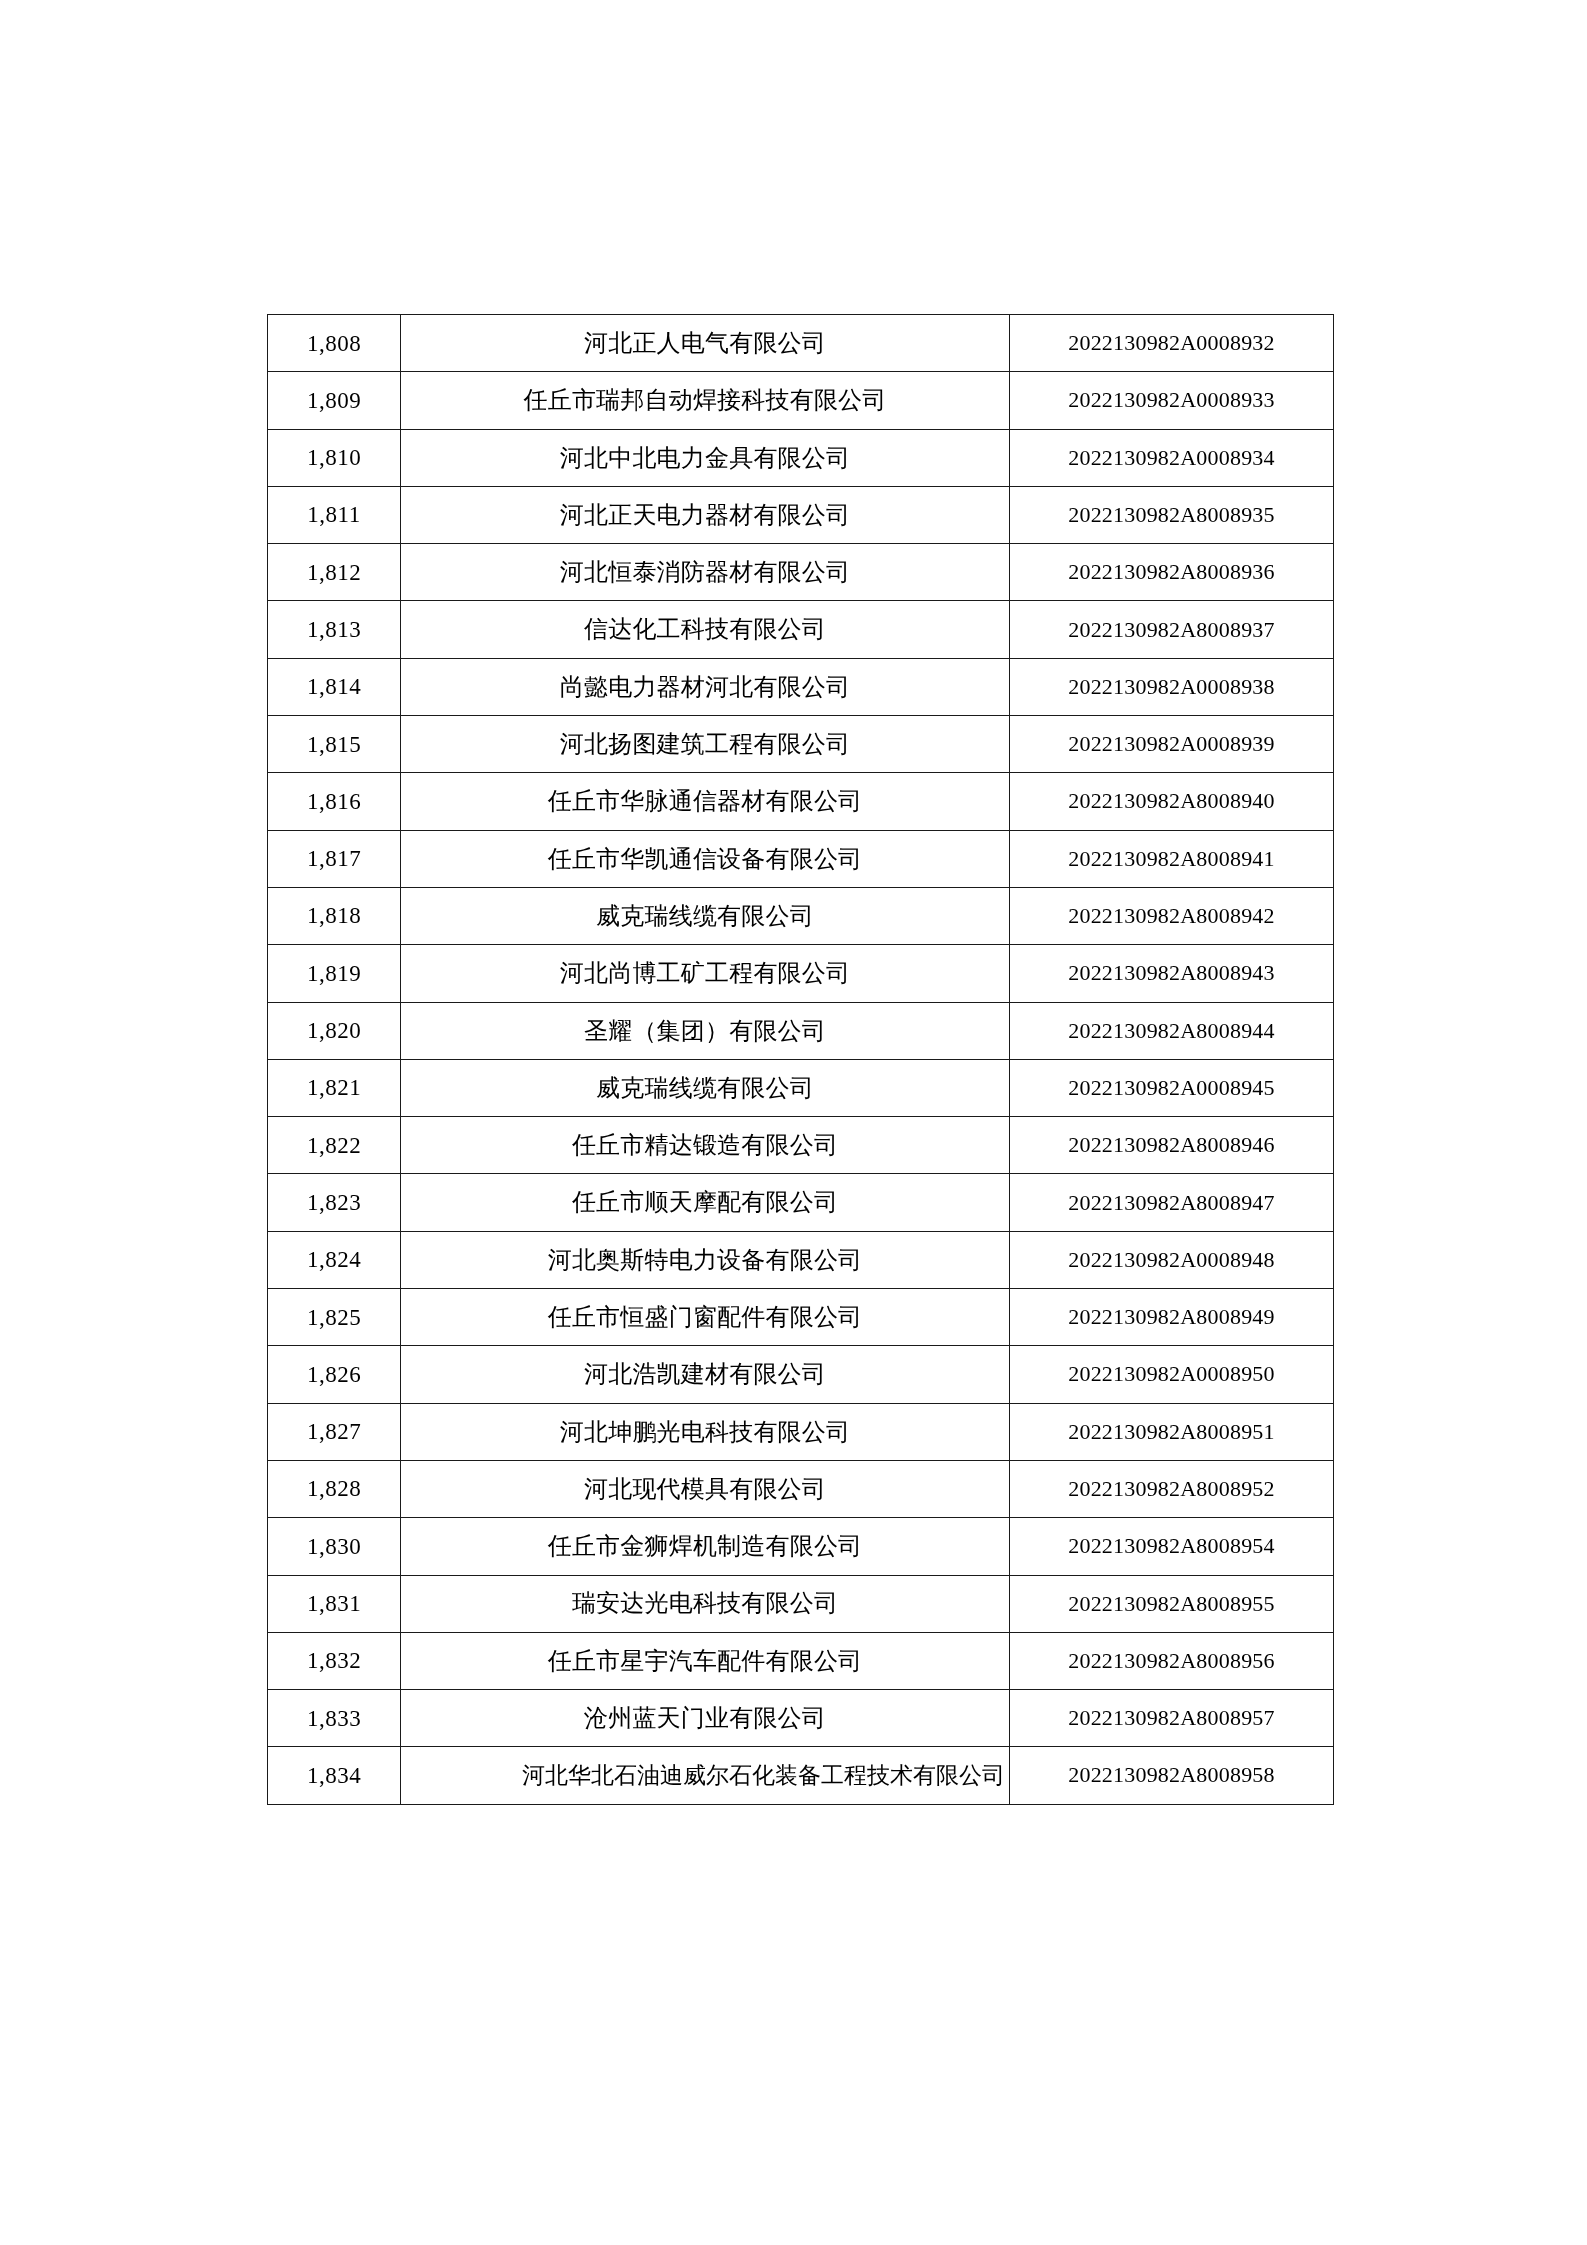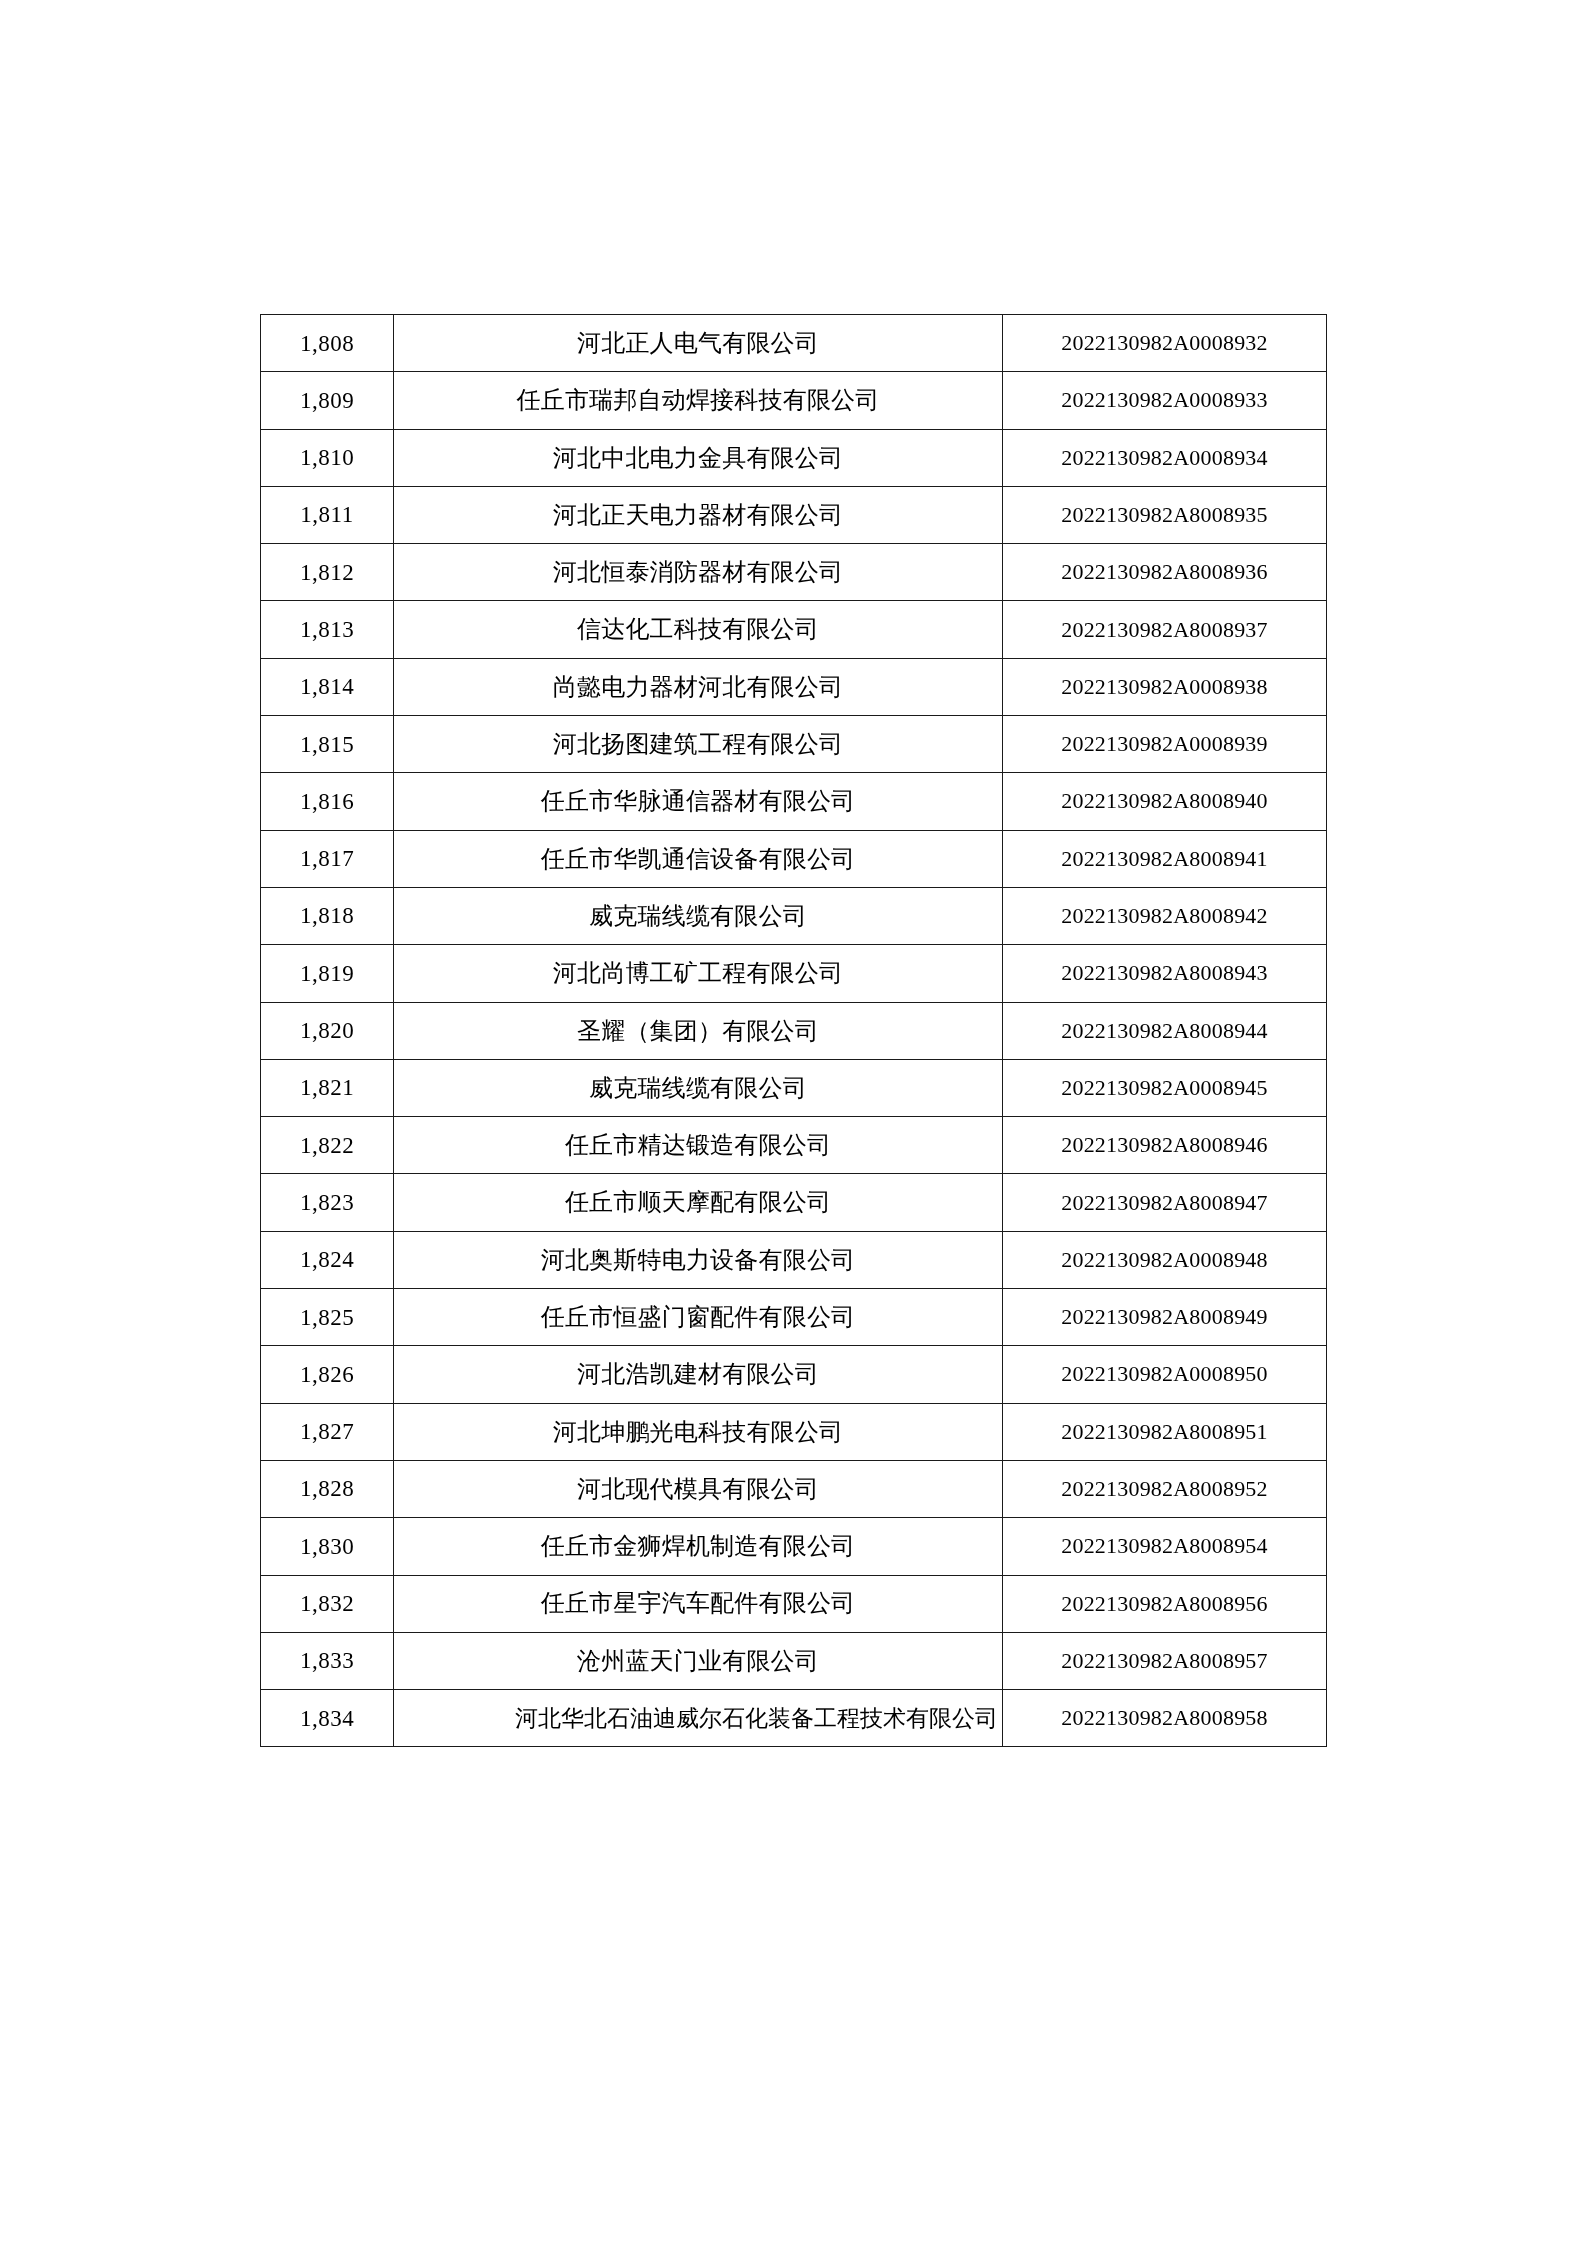--- a/index.html
+++ b/index.html
@@ -11,21 +11,21 @@
     width: 1587px;
     height: 2245px;
     font-family: "Liberation Serif", "DejaVu Serif", serif;
     color: #000000;
     position: relative;
     overflow: hidden;
   }
 
   #page {
     position: absolute;
-    left: 0;
+    left: 7px;
     top: 0;
     width: 1511px;
     height: 2245px;
     background: #ffffff;
   }
 
   #table-wrap {
     position: absolute;
     left: 260px;
     top: 314px;
@@ -193,20 +193,25 @@
             <td class="idx">1,828</td>
             <td class="name">河北现代模具有限公司</td>
             <td class="code">2022130982A8008952</td>
           </tr>
           <tr>
             <td class="idx">1,830</td>
             <td class="name">任丘市金狮焊机制造有限公司</td>
             <td class="code">2022130982A8008954</td>
           </tr>
           <tr>
+            <td class="idx">1,831</td>
+            <td class="name">瑞安达光电科技有限公司</td>
+            <td class="code">2022130982A8008955</td>
+          </tr>
+          <tr>
             <td class="idx">1,832</td>
             <td class="name">任丘市星宇汽车配件有限公司</td>
             <td class="code">2022130982A8008956</td>
           </tr>
           <tr>
             <td class="idx">1,833</td>
             <td class="name">沧州蓝天门业有限公司</td>
             <td class="code">2022130982A8008957</td>
           </tr>
           <tr>

